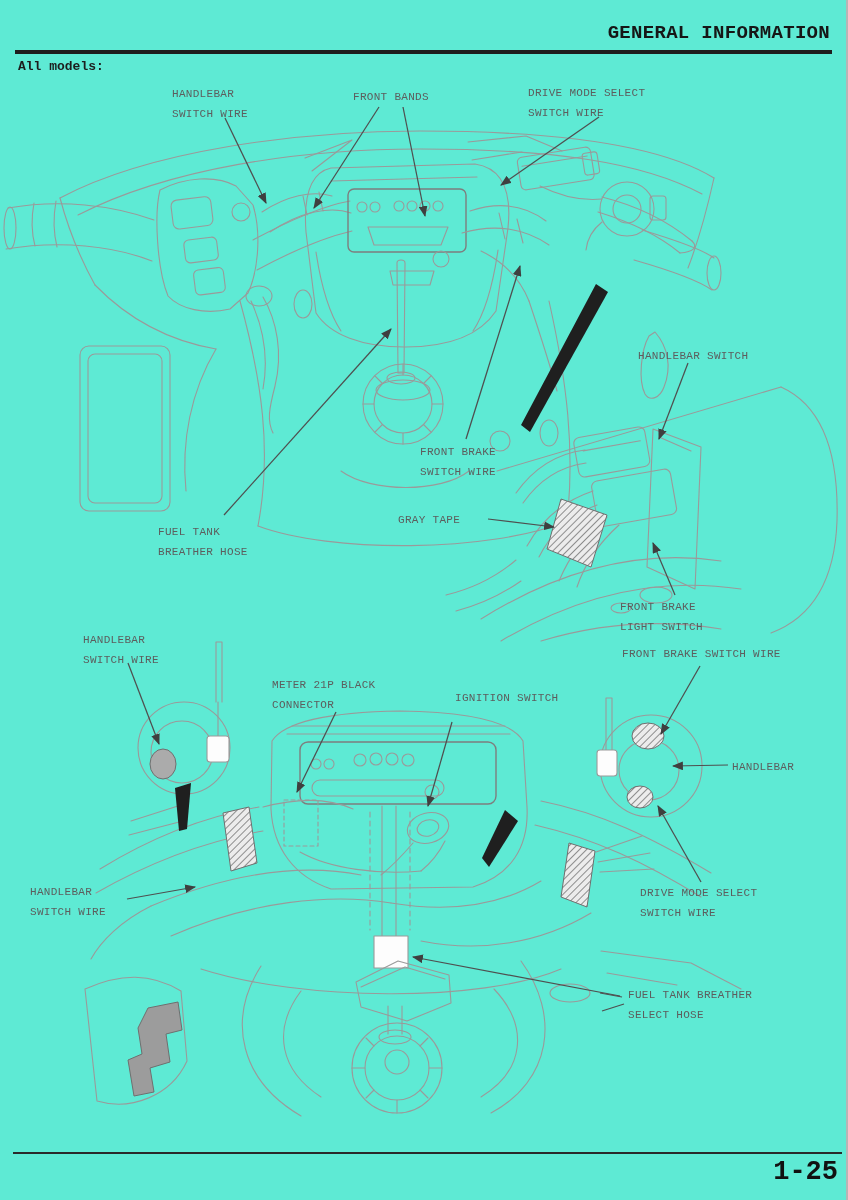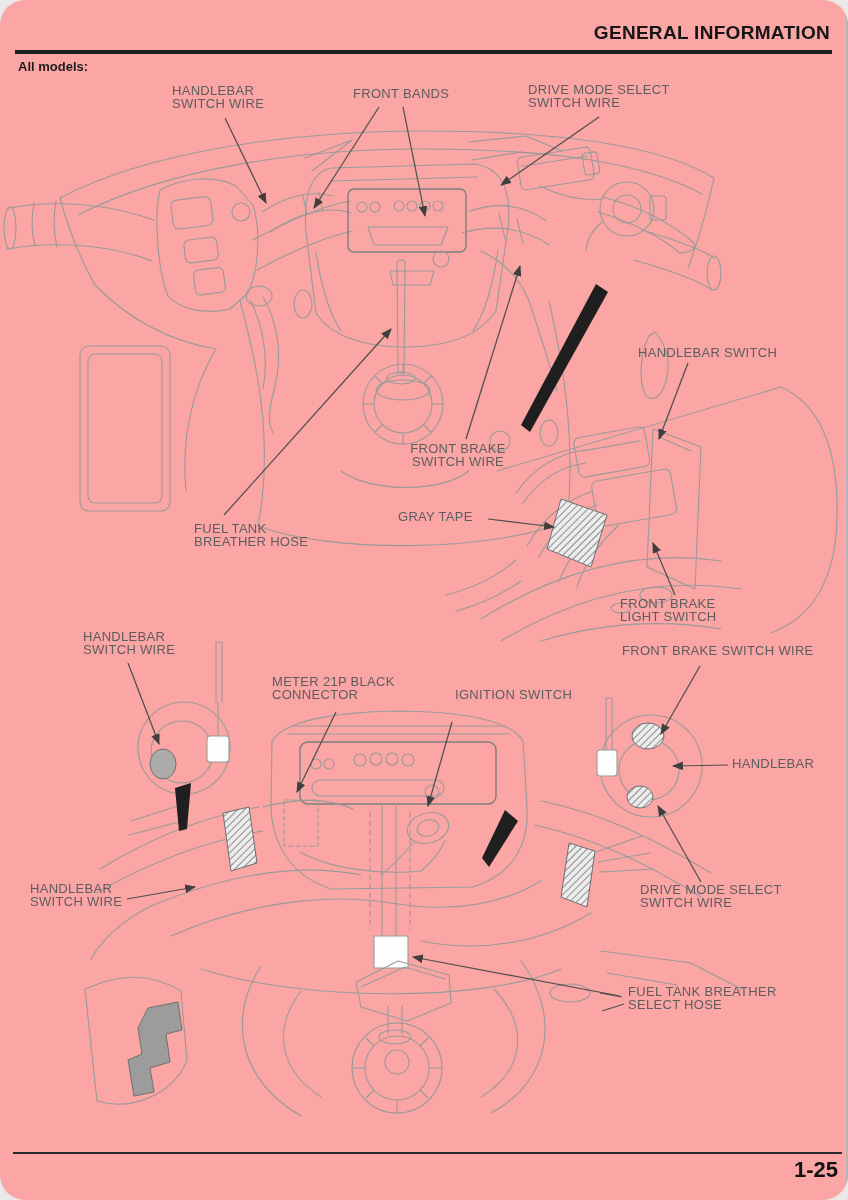--- a/index.html
+++ b/index.html
@@ -1,36 +1,35 @@
 <!DOCTYPE html>
 <html><head>
 <meta charset="utf-8">
 <style>
   html,body{margin:0;padding:0;background:#e9e9e9;}
   .page{
     position:relative;width:848px;height:1200px;margin:0 auto;
-    background:#fca5a5;overflow:hidden;
-    font-family:Liberation Sans, sans-serif;
-    border-radius:25px;
+    background:#5eead4;overflow:hidden;
+    font-family:Liberation Mono, monospace;
   }
   .page-edge{position:absolute;top:0;bottom:0;right:0;width:2px;background:#b5b5b5;}
   .header-title{
     position:absolute;top:22px;left:0;right:18px;text-align:right;
     font-size:19px;font-weight:700;letter-spacing:.3px;color:#161616;
   }
   .header-rule{position:absolute;top:50px;left:15px;width:817px;height:4px;background:#1e1e1e;}
   .section-note{position:absolute;top:59px;left:18px;font-size:13px;font-weight:700;color:#1d1d1d;text-align:center;}
   .artwork{position:absolute;top:0;left:0;}
   .lbl{
-    position:absolute;font-size:13px;line-height:13px;letter-spacing:.3px;
+    position:absolute;font-size:11px;line-height:20px;letter-spacing:.3px;
     color:#5d5d5d;white-space:pre-line;
   }
   .lbl.center{text-align:center;}
   .footer-rule{position:absolute;top:1152px;left:13px;width:829px;height:2px;background:#2a2a2a;}
-  .page-number{position:absolute;top:1157px;right:10px;font-size:22px;font-weight:700;color:#111;}
+  .page-number{position:absolute;top:1157px;right:10px;font-size:27px;font-weight:700;color:#111;}
 </style>
 </head>
 <body>
 
 <div class="page">
 
   <svg class="artwork" width="848" height="1200" viewBox="0 0 848 1200">
     <defs>
       <pattern id="hatch" width="5" height="5" patternUnits="userSpaceOnUse" patternTransform="rotate(45)">
         <rect width="5" height="5" fill="#ececec"></rect>
@@ -278,21 +277,21 @@
 
   <div class="lbl" style="left:172px;top:84px;">HANDLEBAR
 SWITCH WIRE</div>
   <div class="lbl" style="left:353px;top:87px;">FRONT BANDS</div>
   <div class="lbl" style="left:528px;top:83px;">DRIVE MODE SELECT
 SWITCH WIRE</div>
   <div class="lbl" style="left:638px;top:346px;">HANDLEBAR SWITCH</div>
   <div class="lbl center" style="left:400px;top:442px;width:116px;">FRONT BRAKE
 SWITCH WIRE</div>
   <div class="lbl" style="left:398px;top:510px;">GRAY TAPE</div>
-  <div class="lbl" style="left:158px;top:522px;margin-left:36px;">FUEL TANK
+  <div class="lbl" style="left:158px;top:522px;">FUEL TANK
 BREATHER HOSE</div>
   <div class="lbl" style="left:620px;top:597px;">FRONT BRAKE
 LIGHT SWITCH</div>
 
   <div class="lbl" style="left:83px;top:630px;">HANDLEBAR
 SWITCH WIRE</div>
   <div class="lbl" style="left:272px;top:675px;">METER 21P BLACK
 CONNECTOR</div>
   <div class="lbl" style="left:455px;top:688px;">IGNITION SWITCH</div>
   <div class="lbl" style="left:622px;top:644px;">FRONT BRAKE SWITCH WIRE</div>

